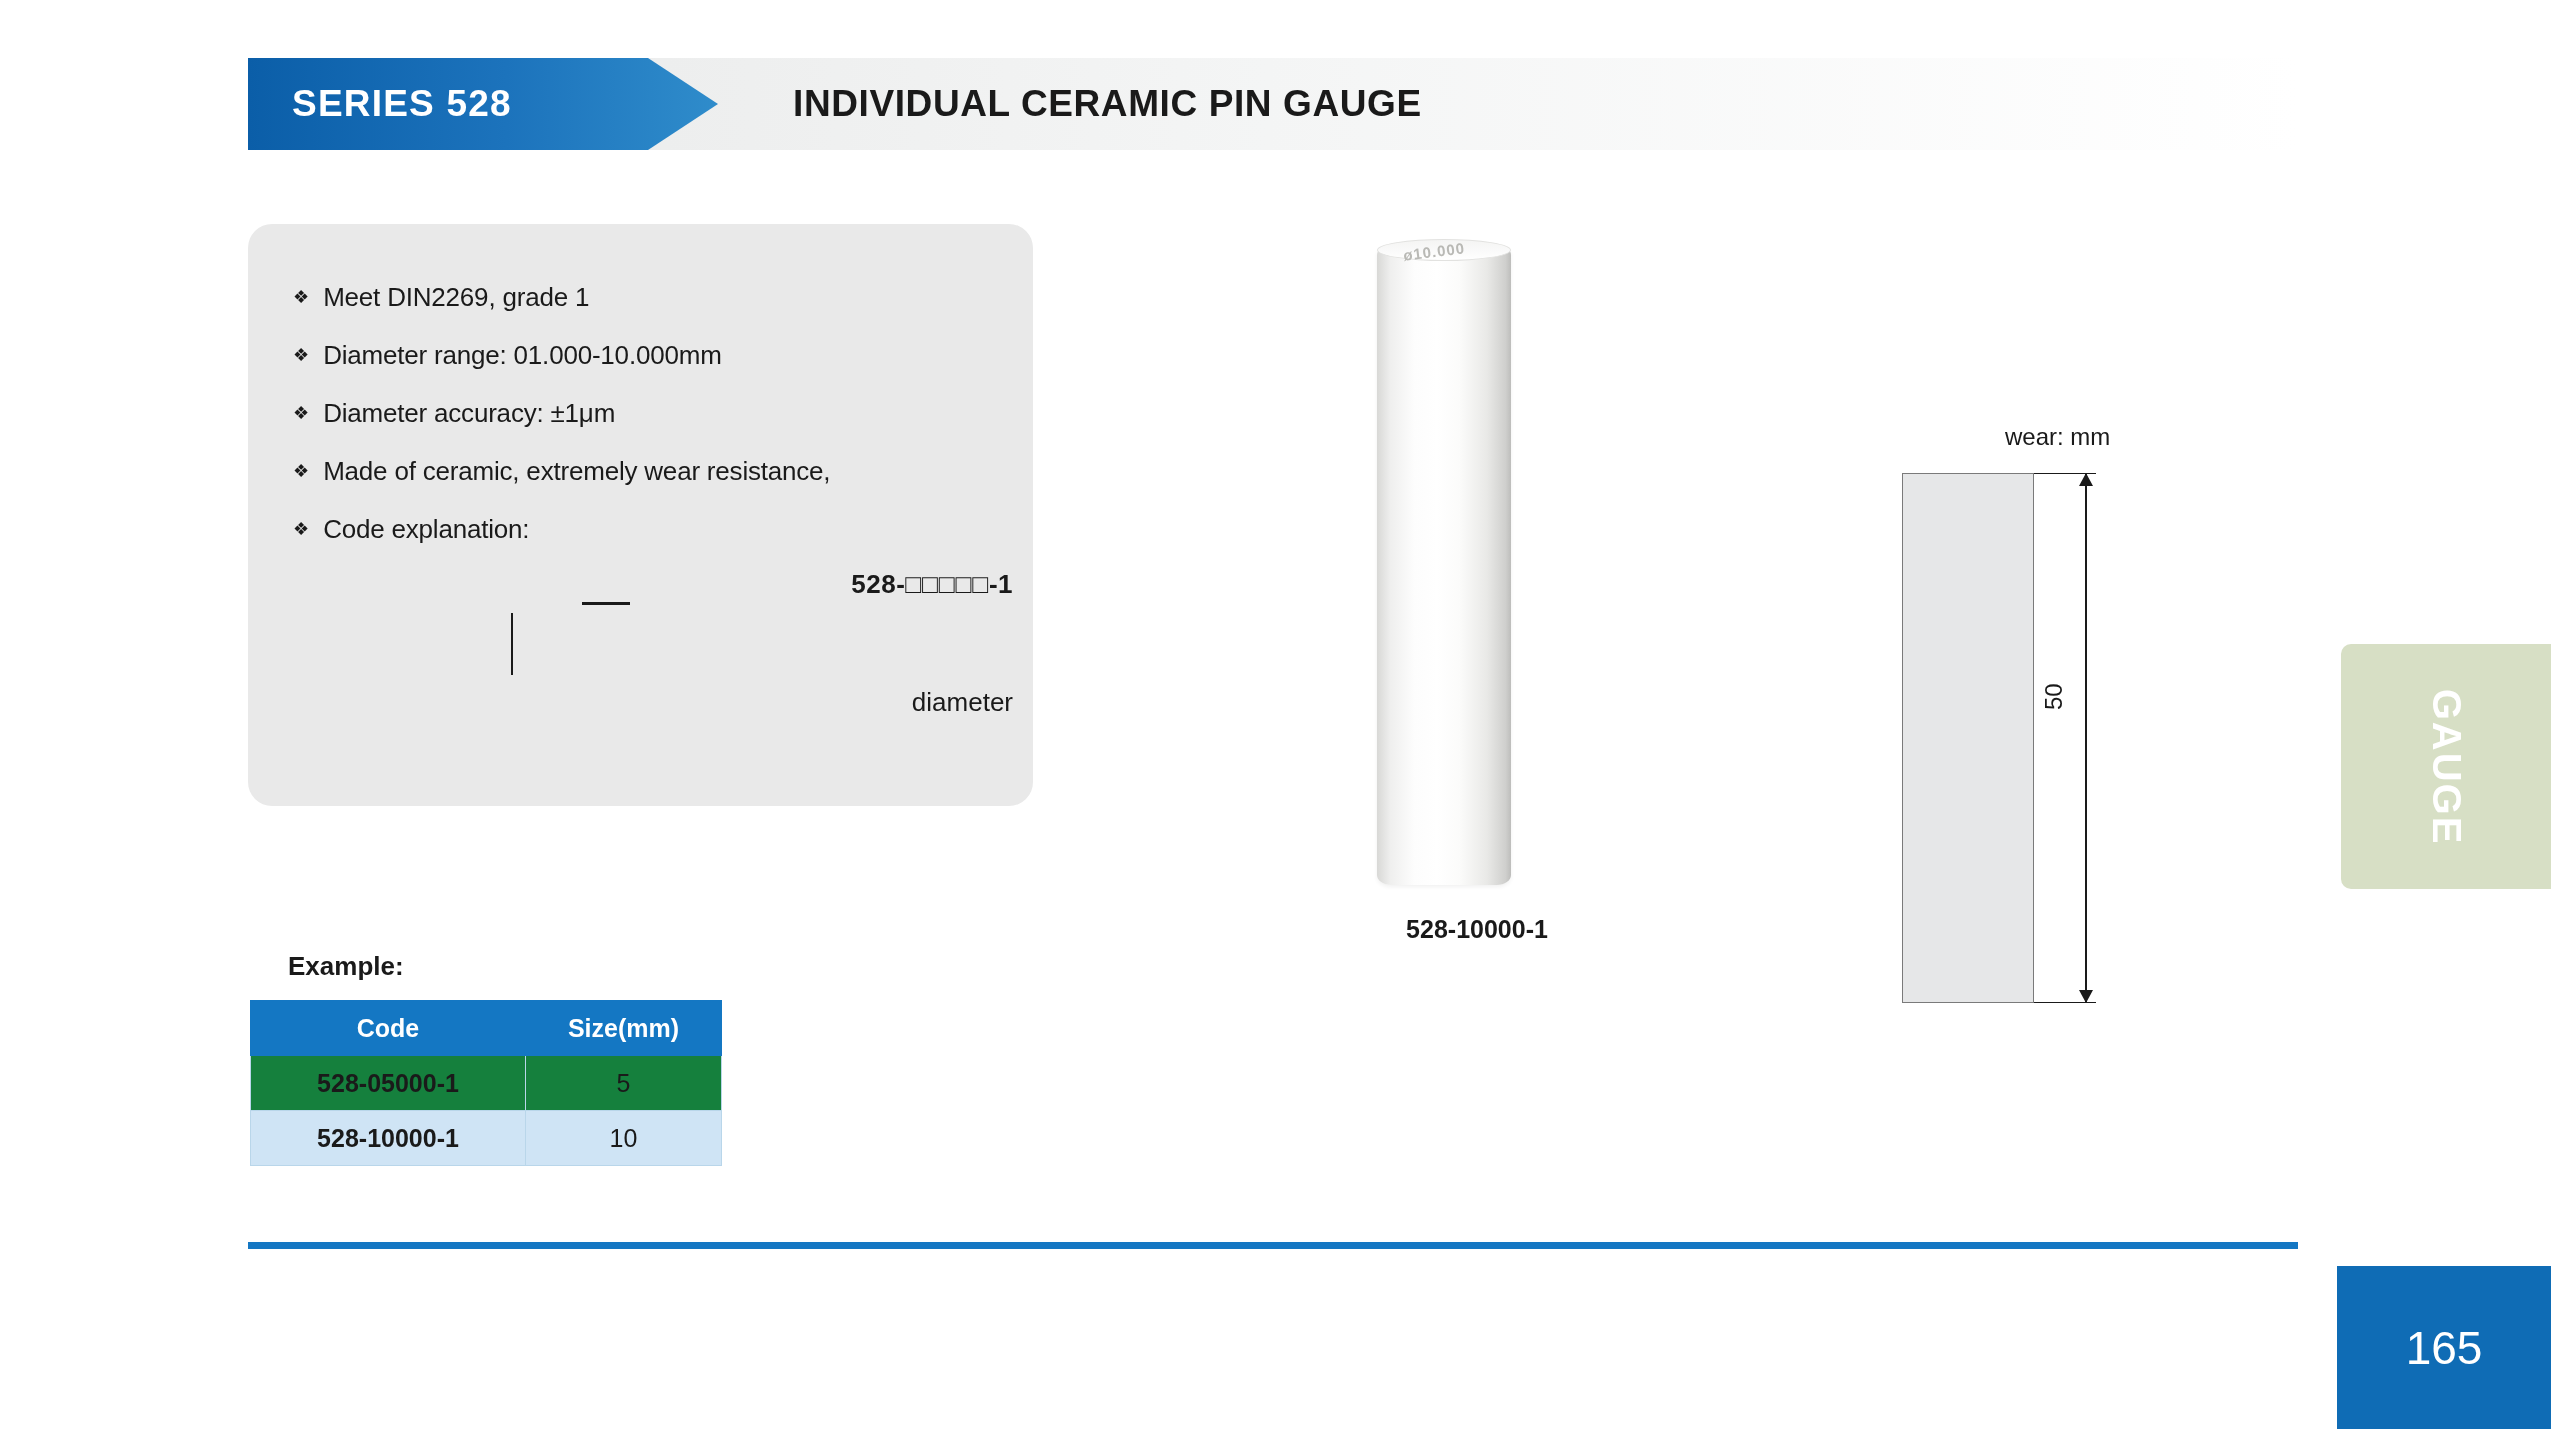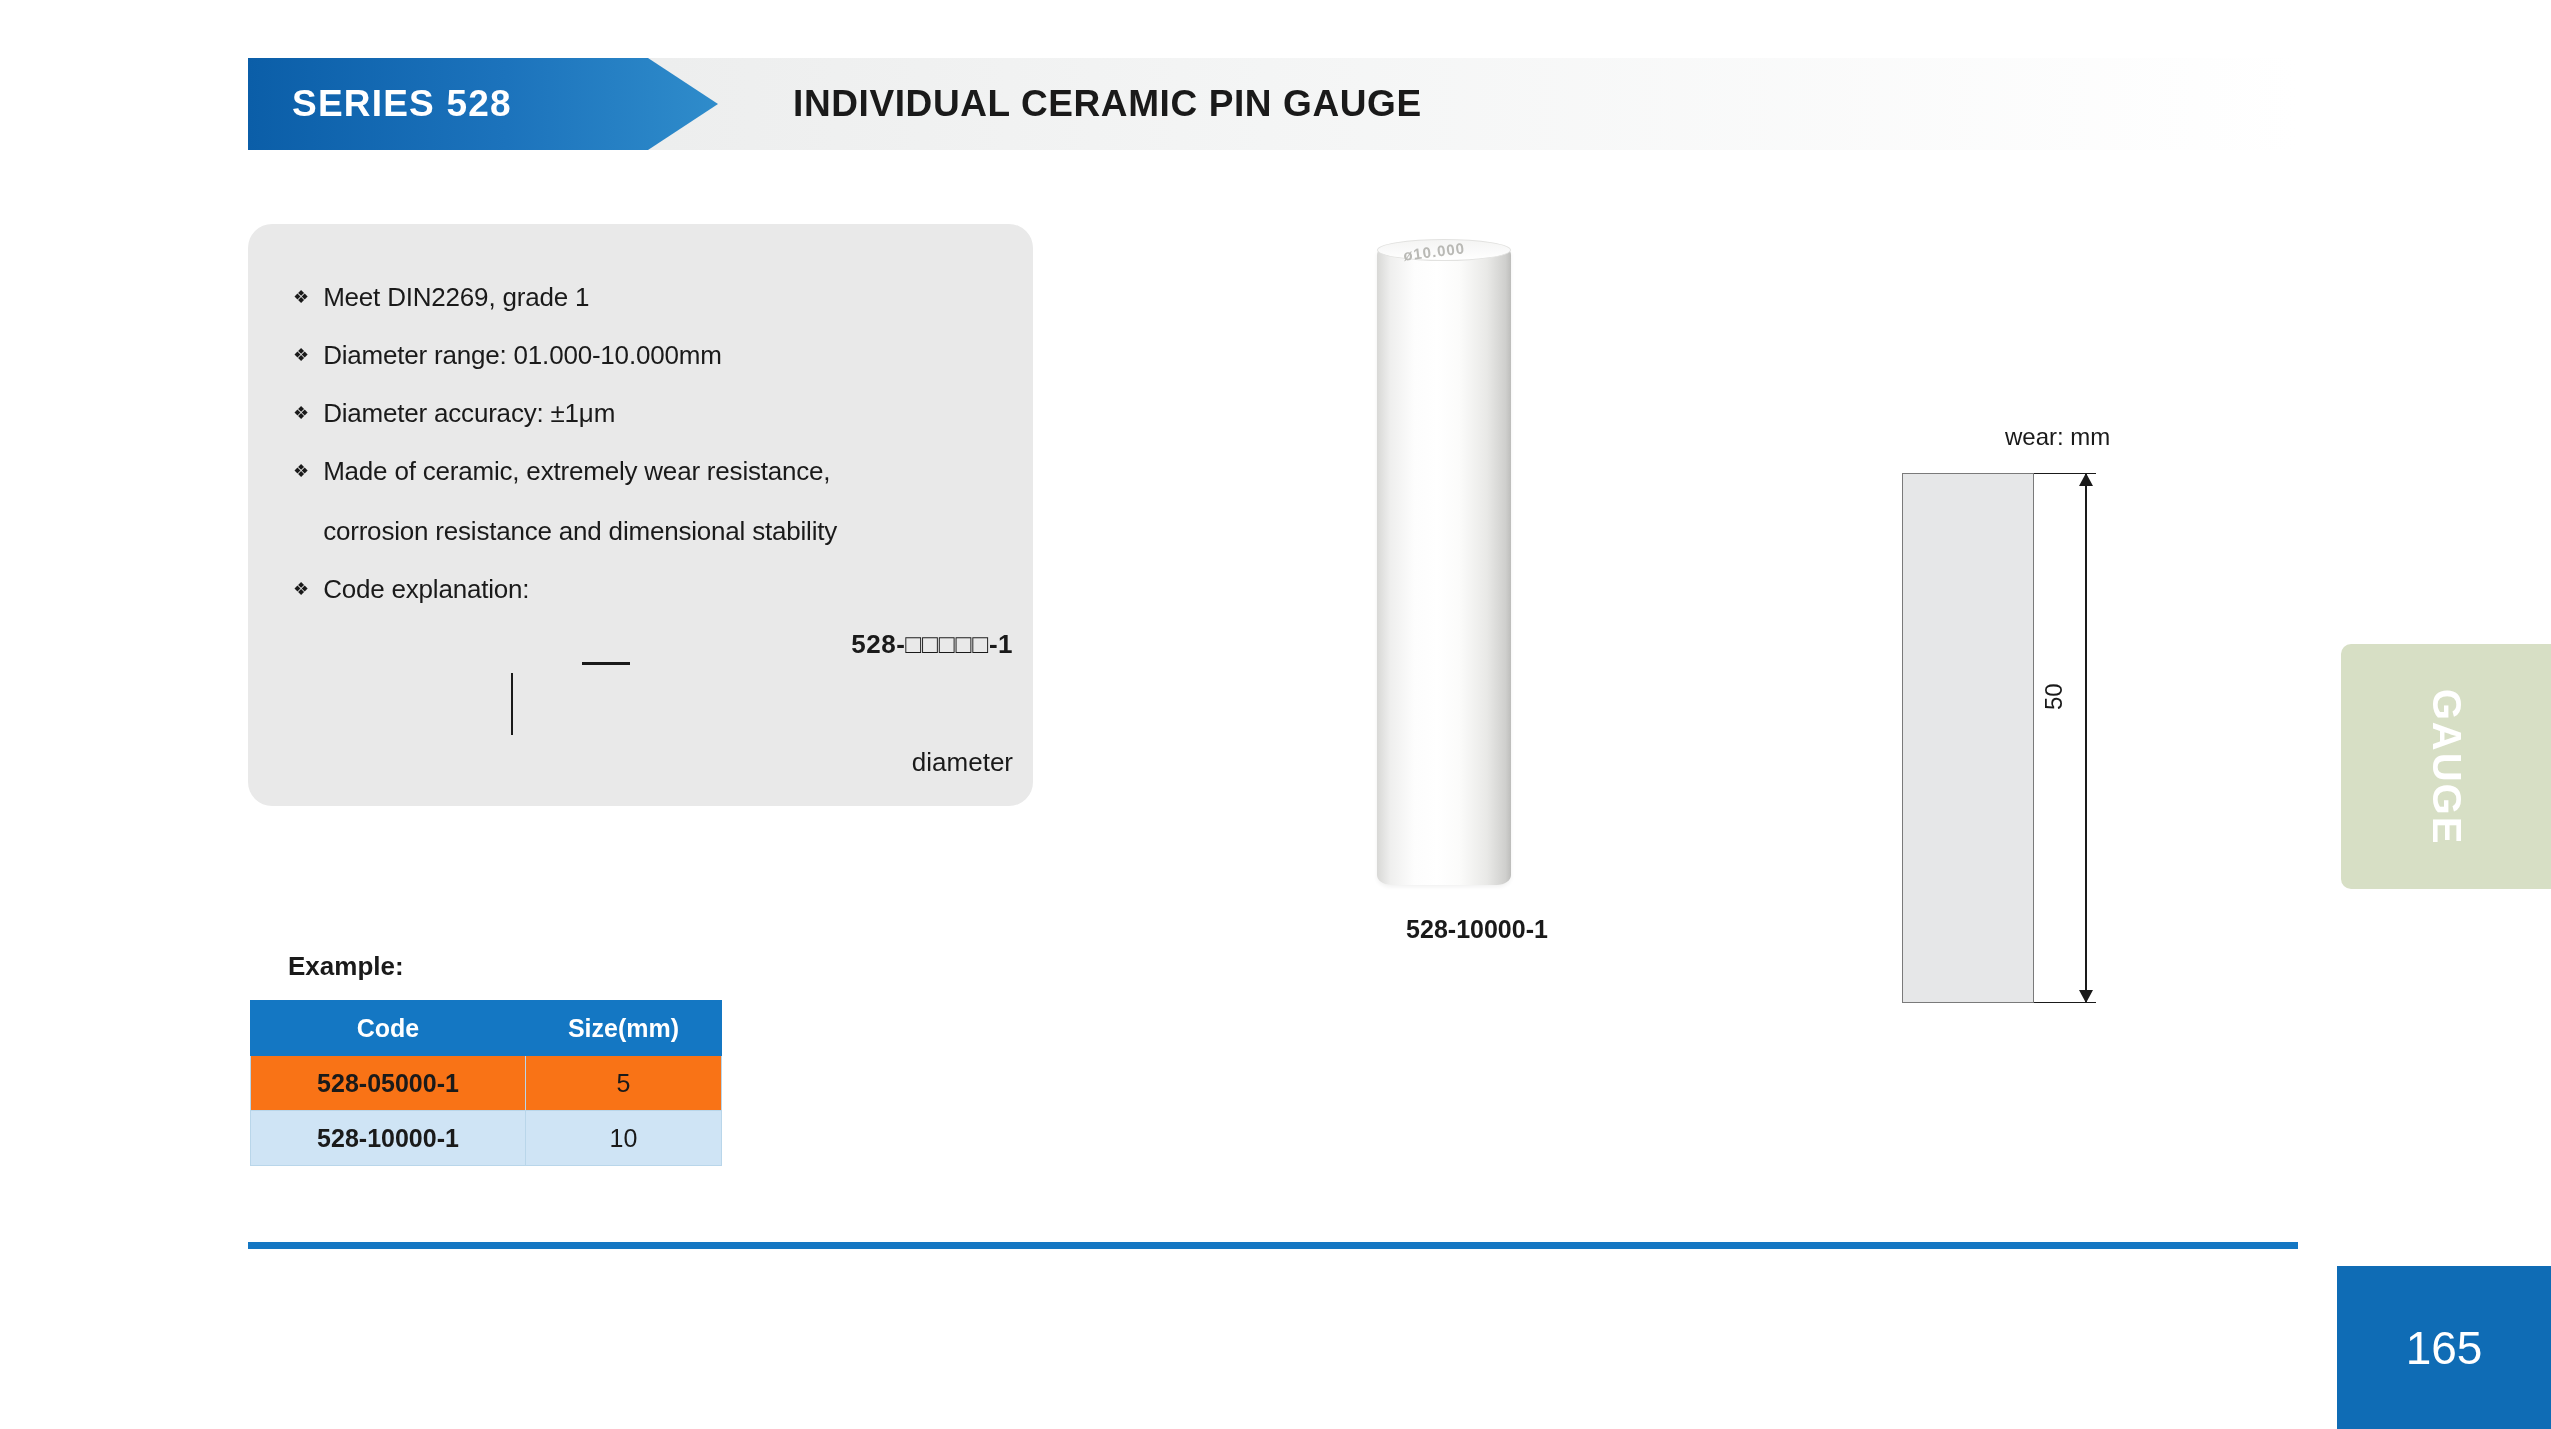--- a/index.html
+++ b/index.html
@@ -282,21 +282,21 @@
   .example-table th:first-child { width: 272px; }
   .example-table td {
     height: 52px;
     text-align: center;
     color: #1a1a1a;
     border: 1px solid #b9d6ea;
   }
   .example-table td.code {
     font-weight: bold;
   }
-  .example-table tr.odd td { background: #f97316; }
+  .example-table tr.odd td { background: #15803d; }
   .example-table tr.even td { background: #cfe4f5; }
 
   
   .footer-rule {
     position: absolute;
     left: 248px;
     top: 1242px;
     width: 2050px;
     height: 7px;
     background: #1477c3;
@@ -361,21 +361,20 @@
 
     <div class="feature-row">
       <span class="bullet">❖</span>
       <span class="feature-text">Diameter accuracy: ±1μm</span>
     </div>
 
     <div class="feature-row">
       <span class="bullet">❖</span>
       <span class="feature-text">
         <span>Made of ceramic, extremely wear resistance,</span>
-        <span class="line2">corrosion resistance and dimensional stability</span>
       </span>
     </div>
 
     <div class="feature-row">
       <span class="bullet">❖</span>
       <span class="feature-text">Code explanation:</span>
     </div>
 
     <div class="code-block">
       <span class="code-line"><span>528-</span><span class="boxes">□□□□□</span><span>-1</span></span>

